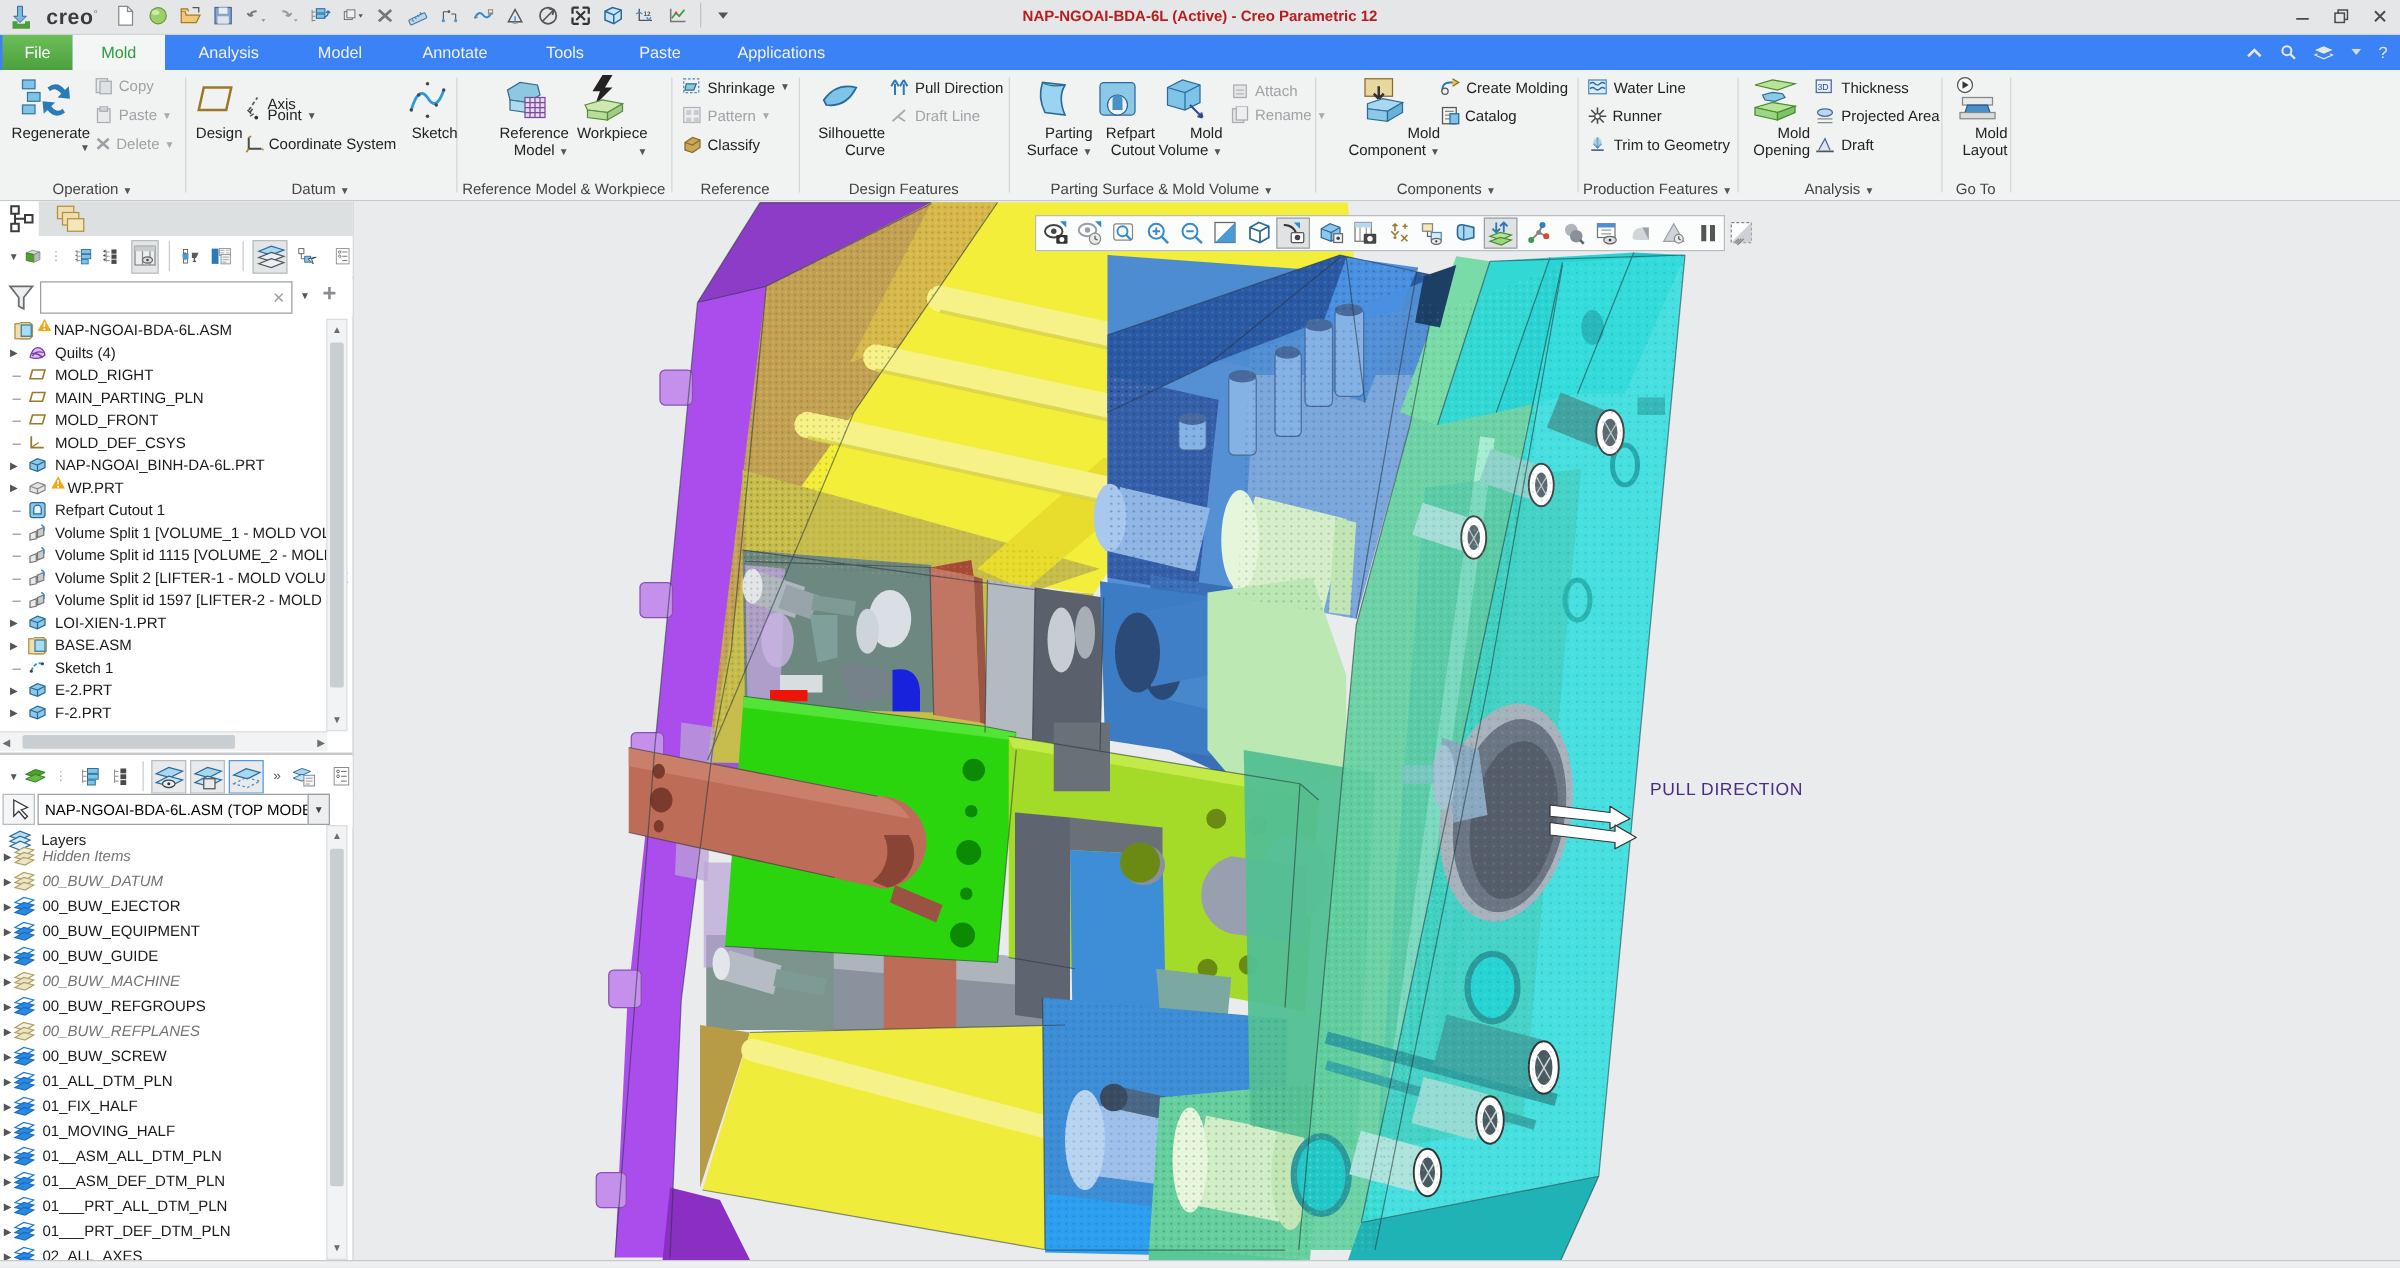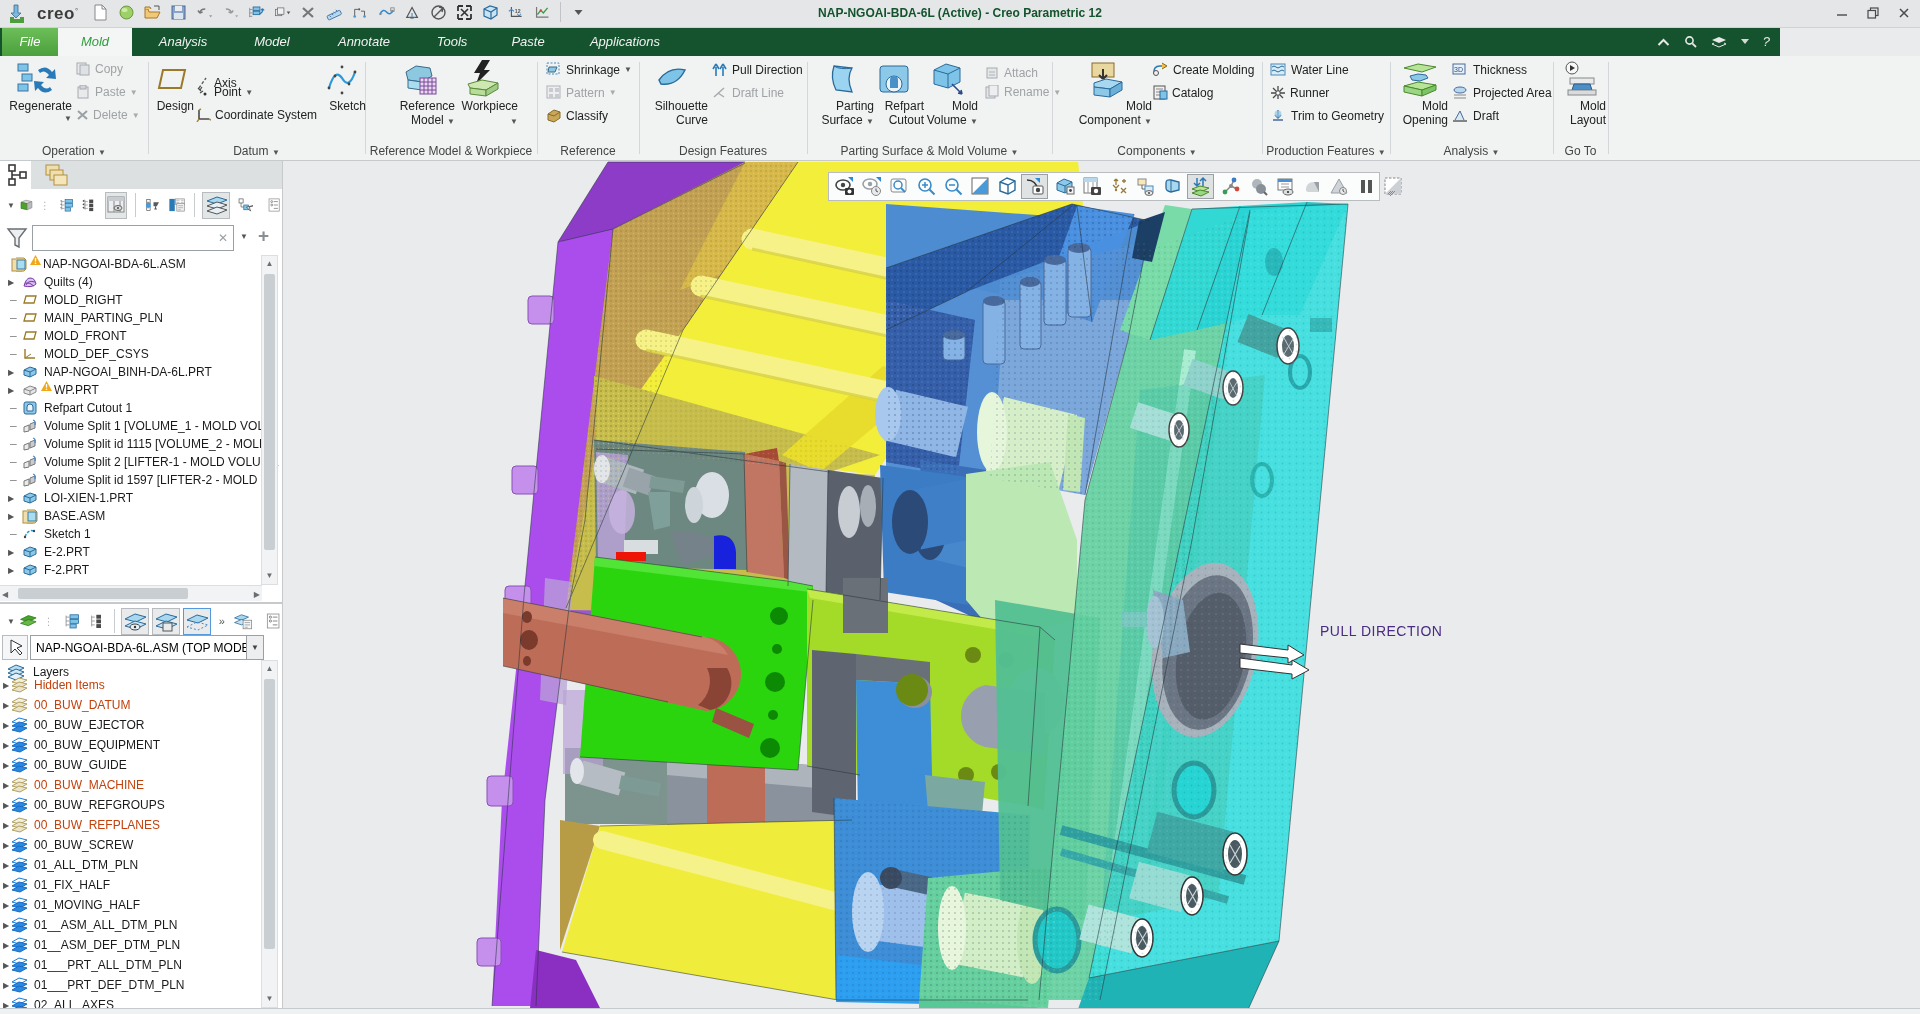--- a/index.html
+++ b/index.html
@@ -6,25 +6,25 @@
 html,body { width:1920px; height:1014px; overflow:hidden; font-family:"Liberation Sans", sans-serif; }
 body { position:relative; background:#e9ebed; }
 .abs { position:absolute; }
 
 
 #titlebar { position:absolute; left:0; top:0; width:1920px; height:28px; background:#e4e6e7; border-bottom:1px solid #cfd3d5;font-weight:bold; }
 #logo { position:absolute; left:8px; top:3px; height:22px; display:flex; align-items:center; }
 #logo .word { font-size:17px; color:#3c3c3c; letter-spacing:0.5px; margin-left:5px; }
 #qat { position:absolute; left:92px; top:2px; display:flex; align-items:center; gap:9px; }
 #qat .qi { width:17px; height:17px; display:inline-block; }
-#titletext { position:absolute; left:0; right:0; top:6px; text-align:center; font-size:12px; color:#14532d; }
+#titletext { position:absolute; left:0; right:0; top:6px; text-align:center; font-size:12px; color:#b91c1c; }
 #winbtns { position:absolute; right:10px; top:7px; display:flex; gap:19px; align-items:center; }
 
 
-#tabbar { position:absolute; left:0; top:28px; width:1780px; height:28px; background:#14532d;font-style:italic; }
+#tabbar { position:absolute; left:0; top:28px; width:1920px; height:28px; background:#3b82f6; }
 .tab { position:absolute; top:0; height:28px; line-height:28px; text-align:center; font-size:13px; color:#f2f2f2; }
 #tab-file { left:2px; width:56px; background:linear-gradient(#6cbe58,#4ba03d); color:#fff; }
 #tab-mold { left:58px; width:74px; background:#f4f5f5; color:#2e9e3e; }
 #tabicons { position:absolute; right:10px; top:6px; display:flex; gap:14px; align-items:center; }
 
 
 #ribbon { position:absolute; left:0; top:56px; width:1920px; height:105px; background:#f1f2f2; border-bottom:1px solid #c6cacc; font-size:12px; color:#222; }
 .rsep { position:absolute; top:6px; height:92px; width:1px; background:#d4d7d9; }
 .rlabel { position:absolute; top:88px; height:14px; font-size:12px; color:#444; text-align:center; white-space:nowrap; }
 .rlabel .dar { font-size:8px; color:#555; }
@@ -44,21 +44,21 @@
 .trow { position:relative; height:18px; display:flex; align-items:center; font-size:12px; color:#1a1a1a; white-space:nowrap; }
 .trow .icon { width:16px; height:16px; margin-right:6px; flex:none; }
 .trow .exp { width:22px; padding-left:8px; flex:none; font-size:8px; color:#555; }
 .dash { color:#888; width:22px; padding-left:10px; flex:none; }
 .vscroll { position:absolute; right:4px; width:17px; background:#f2f3f4; border:1px solid #dcdfe1; }
 .hscroll { position:absolute; left:0; width:262px; height:16px; background:#f2f3f4; border-top:1px solid #dcdfe1; }
 .lay-tree { position:absolute; left:0; top:514px; width:262px; }
 .lrow { position:relative; height:20px; display:flex; align-items:center; font-size:12px; color:#1a1a1a; white-space:nowrap; }
 .lrow .exp { width:11px; padding-left:3px; flex:none; font-size:8px; color:#555; }
 .lrow .icon { width:17px; height:16px; margin-right:6px; flex:none; }
-.hid { color:#c2410c; }
+.hid { color:#737373;font-style:italic; }
 
 
 #gfx { position:absolute; left:283px; top:161px; width:1637px; height:847px; background:#e9ebed; overflow:hidden; }
 #gfxtoolbar { position:absolute; left:545px; top:11px; width:552px; height:29px; background:#fbfcfc; border:1px solid #b9bdbf; display:flex; align-items:center; padding-left:6px; gap:6px; }
 .gico { width:21px; height:21px; flex:none; position:relative; }
 #pulldir { position:absolute; left:1037px; top:462px; font-size:14px; color:#4b2a82; letter-spacing:0.5px; }
 
 
 #statusbar { position:absolute; left:0; top:1008px; width:1920px; height:6px; background:#eef0f1; border-top:1px solid #c6cacc; }
 </style>

